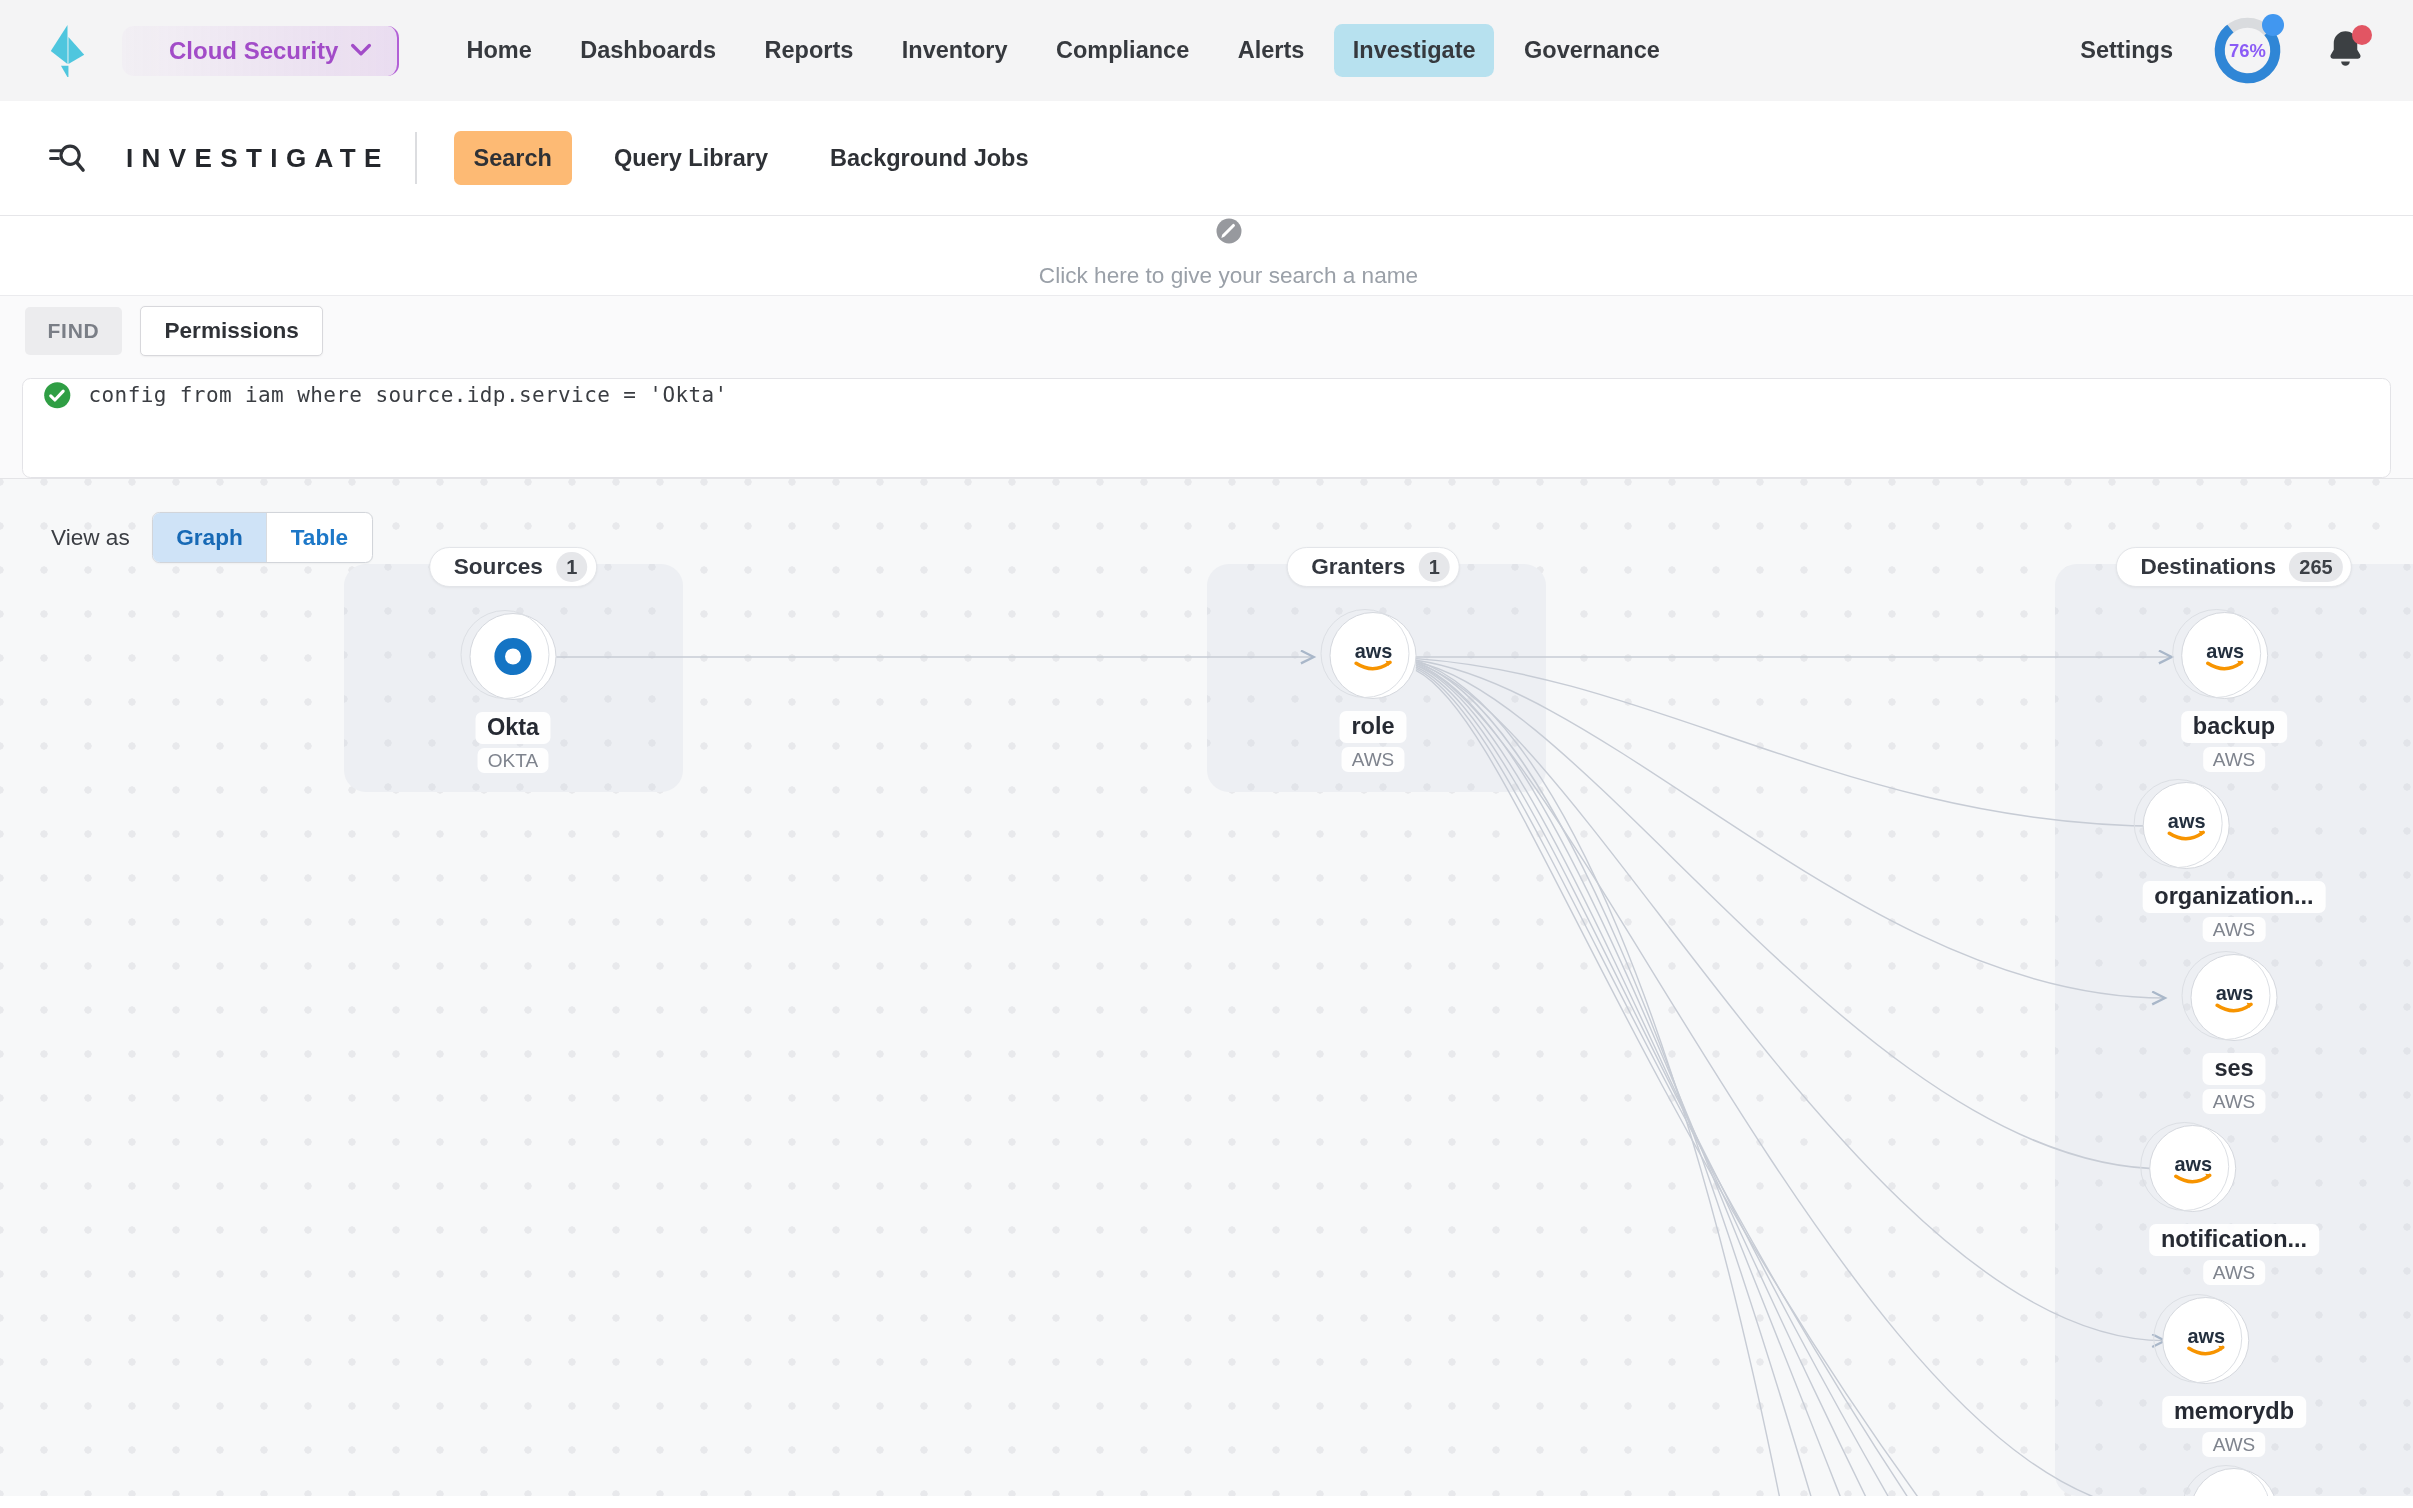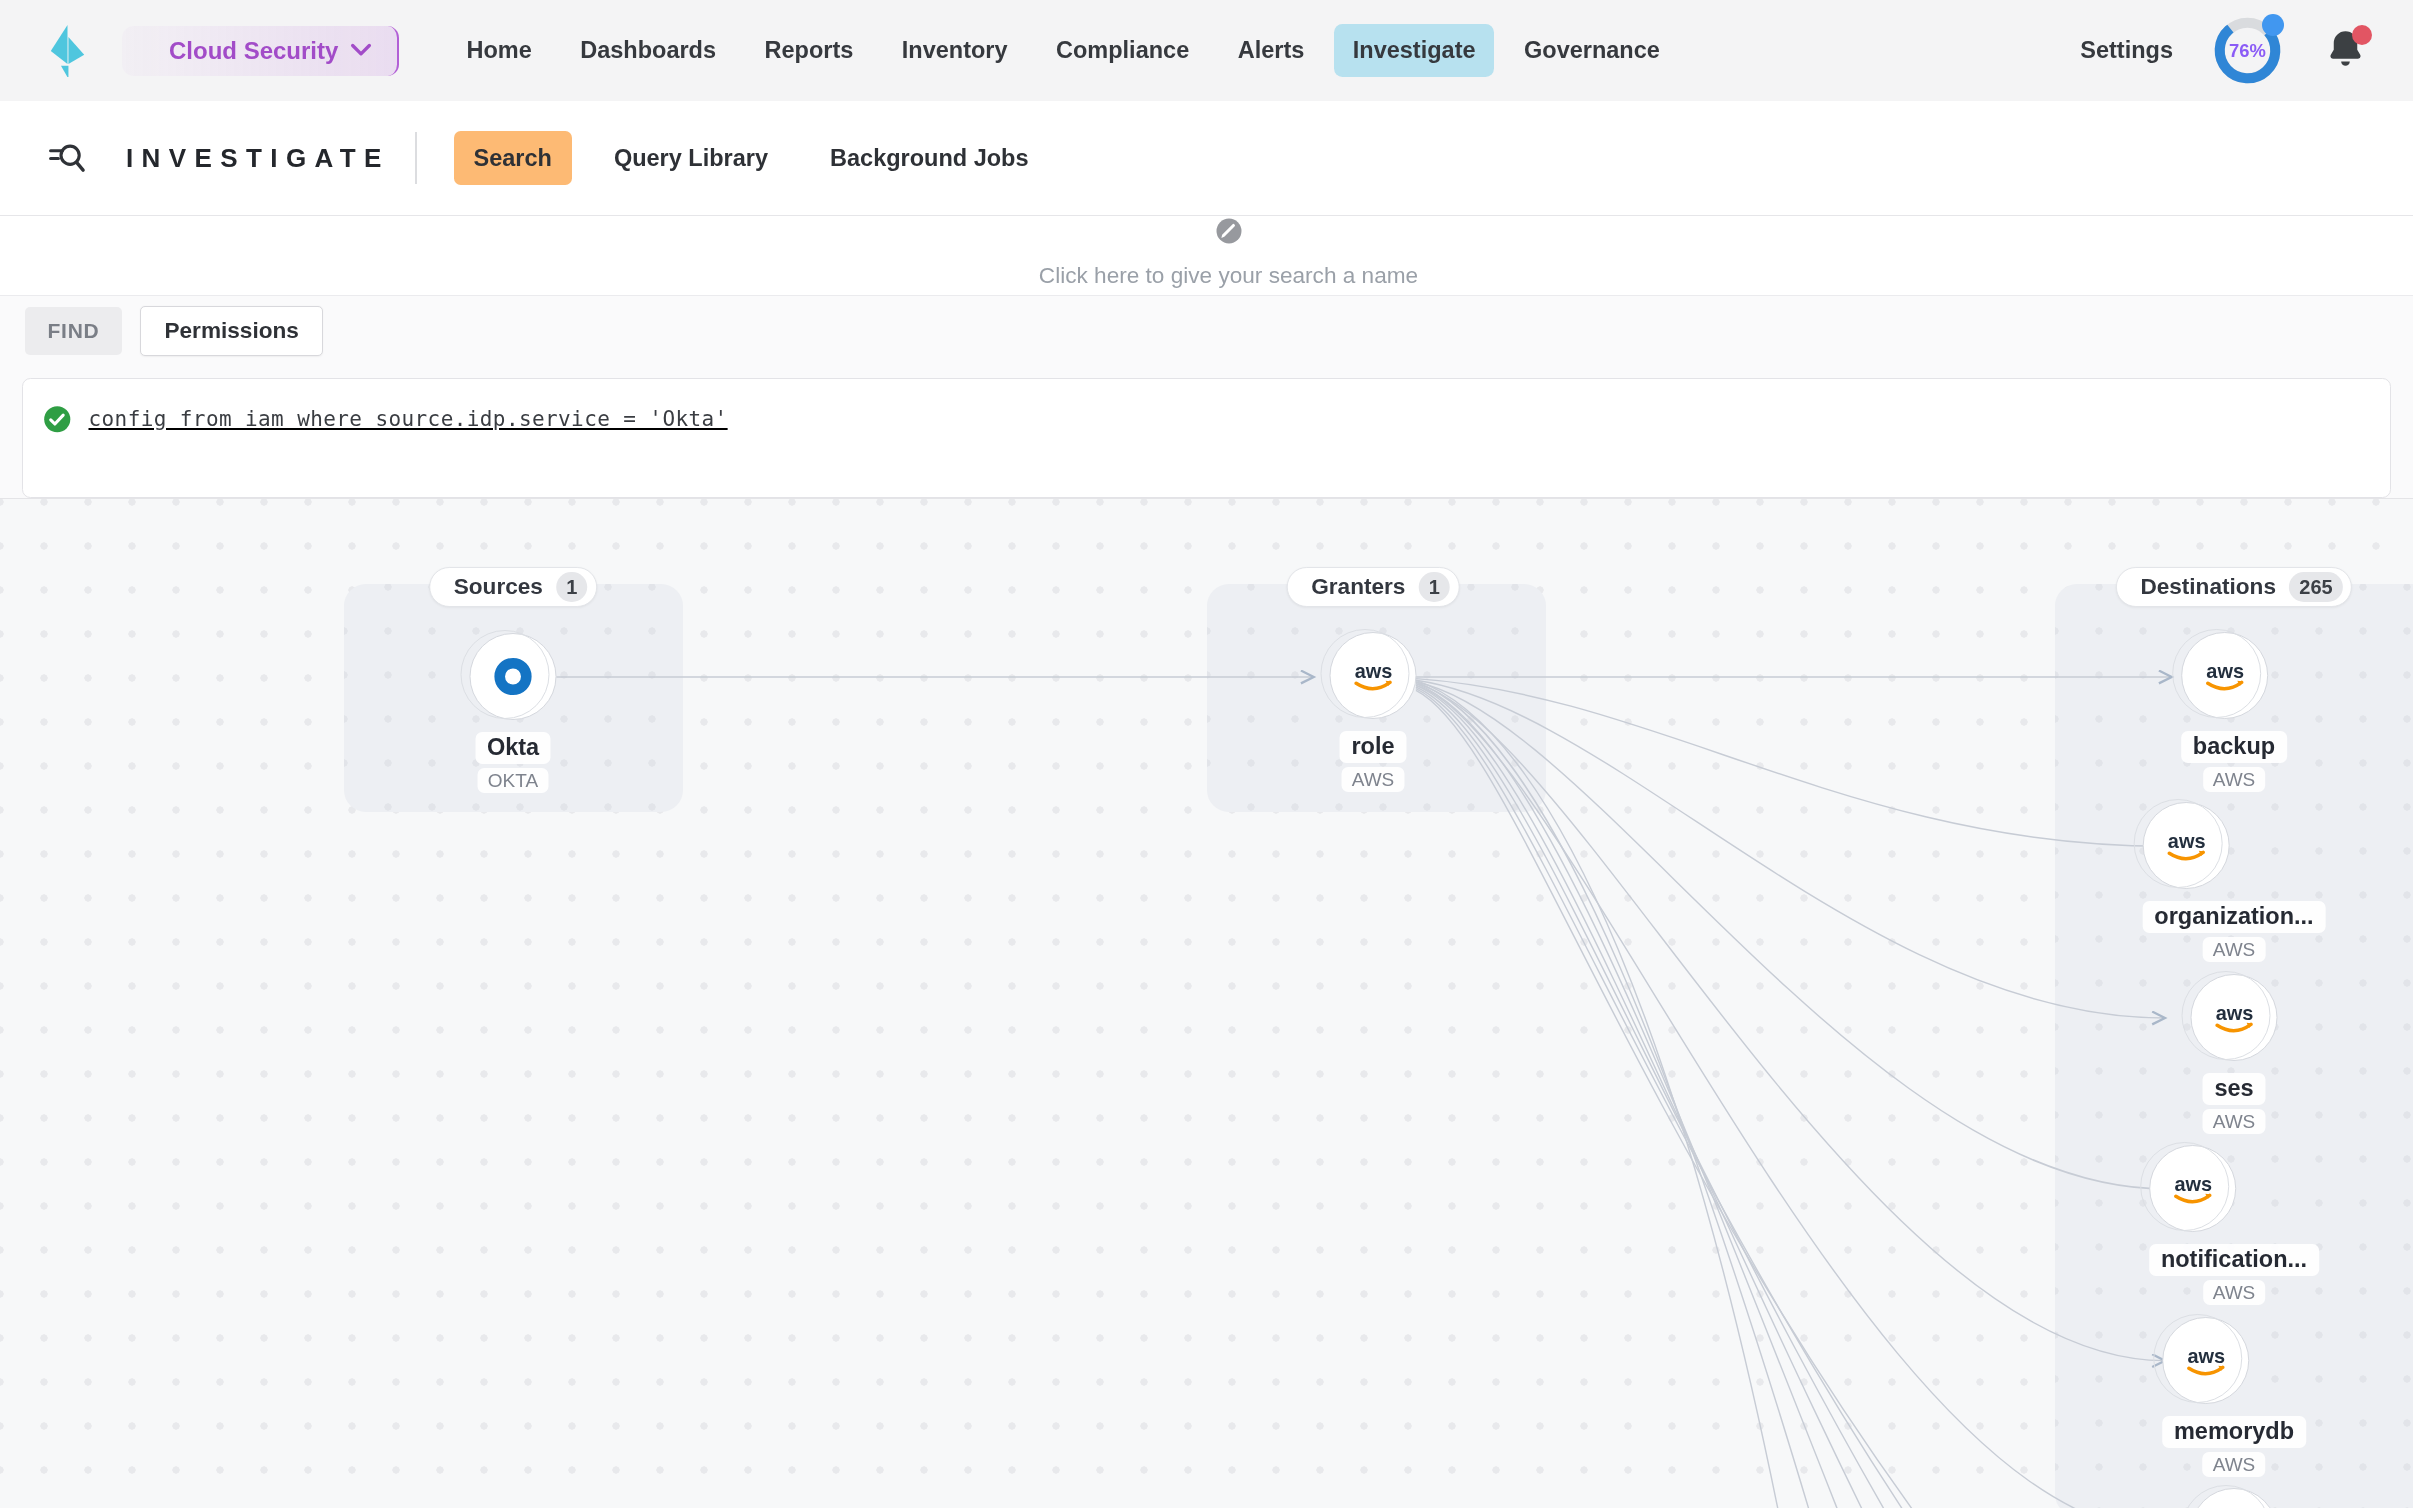--- a/index.html
+++ b/index.html
@@ -49,22 +49,22 @@
   .namerow span { font-size:22.6px; color:#9aa0a8; }
 
   
   .querysec { background:#fafafb; padding:10px 22px 0; border-bottom:0.8px solid #e4e4e7; }
   .chips { display:flex; align-items:center; gap:18.4px; margin-bottom:22px; padding-left:3.4px; }
   .chip-find { background:#ececee; color:#7a7e86; font-size:21px; font-weight:700;
                letter-spacing:0.8px; padding:11.7px 22px; border-radius:5px; }
   .chip-perm { background:#fff; border:0.8px solid #d8d8dc; color:#2f3237; font-size:22.6px;
                font-weight:700; padding:11px 23.5px; border-radius:5px;
                box-shadow:0 0.8px 1.7px rgba(0,0,0,0.05); cursor:pointer; }
-  .qbox { background:#fff; border:0.8px solid #e3e3e7; border-radius:8.4px; height:120px;
-          display:flex; align-items:flex-start; gap:17px; padding:26px 20px; cursor:text;text-decoration:underline; }
+  .qbox { background:#fff; border:0.8px solid #e3e3e7; border-radius:8.4px; height:100px;
+          display:flex; align-items:flex-start; gap:17px; padding:2px 20px; cursor:text; }
   .qtext { font-family:"DejaVu Sans Mono","Liberation Mono",monospace; font-size:21px;
            color:#3a3d42; letter-spacing:0.4px; padding-top:1.7px; }
 
   
   .canvas { position:relative; height:1017px; overflow:hidden; background-color:#f7f8f9;
             background-image:radial-gradient(circle, #e8e9ec 3.4px, transparent 3.9px);
             background-size:44px 44px; background-position:22px 25px; }
   .col-panel { position:absolute; border-radius:22px; background-color:#edeff3;
                background-image:radial-gradient(circle, #e2e4e9 3.4px, transparent 3.9px);
                background-size:44px 44px; background-position:22px 25px; }
@@ -212,20 +212,27 @@
         <path d="M 1690 216 C 1850 270, 2020 640, 2150 1350"></path>
         <path d="M 1690 218 C 1845 274, 2010 680, 2210 1380"></path>
         <path d="M 1690 220 C 1840 278, 2000 720, 2270 1400"></path>
         <path d="M 1690 222 C 1835 282, 1990 760, 2330 1420"></path>
         <path d="M 1690 224 C 1830 286, 1985 800, 2390 1440"></path>
         <path d="M 1690 226 C 1825 290, 1980 840, 2450 1460"></path>
         <path d="M 1690 228 C 1820 294, 1975 880, 2500 1480"></path>
       </g>
     </svg>
 
+    <div class="viewas">
+      <span class="viewas-label">View as</span>
+      <div class="toggle">
+        <div class="tgbtn active">Graph</div>
+        <div class="tgbtn">Table</div>
+      </div>
+    </div>
 
     <div class="colpill" style="left:513px;">
       <span class="cl">Sources</span>
       <span class="badge">1</span>
     </div>
     <div class="colpill" style="left:1373px;">
       <span class="cl">Granters</span>
       <span class="badge">1</span>
     </div>
     <div class="colpill" style="left:2234px;">

